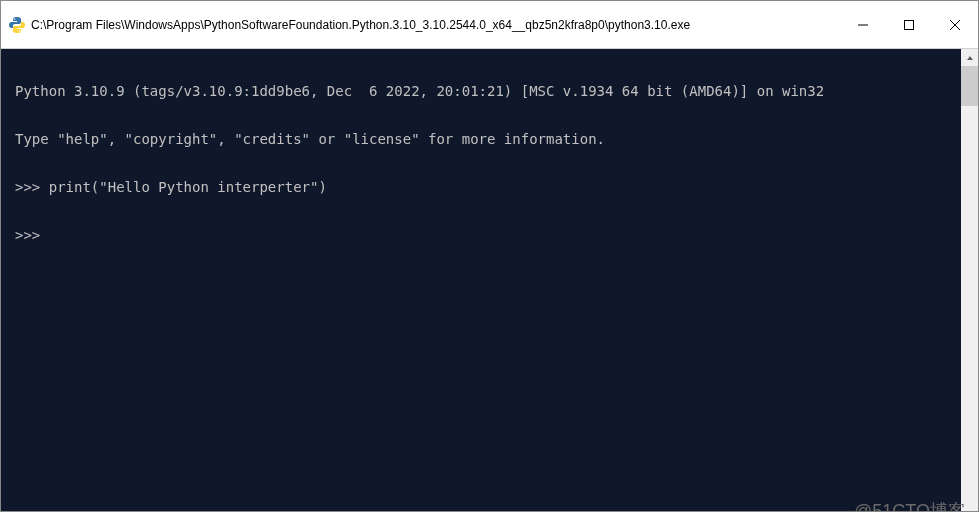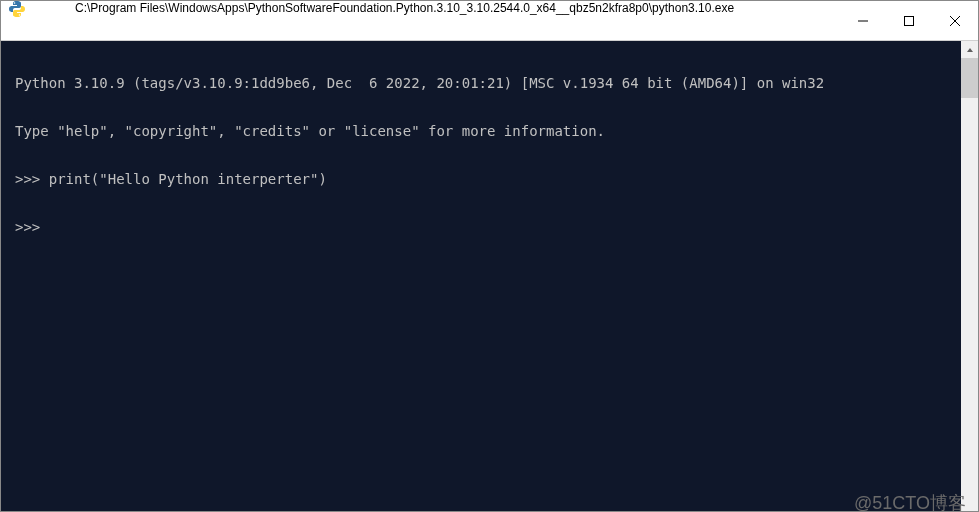--- a/index.html
+++ b/index.html
@@ -5,25 +5,25 @@
     * { margin: 0; padding: 0; box-sizing: border-box; }
     body {
       width: 979px;
       height: 512px;
       background: #fff;
       font-family: "Segoe UI", Tahoma, sans-serif;
       overflow: hidden;
       border: 1px solid #888;
     }
     .titlebar {
-      height: 40px;
+      height: 48px;
       background: #ffffff;
       display: flex;
+      align-items: center;
       border-bottom: 1px solid #d0d0d0;
-      gap: 44px;
     }
     .titlebar-icon {
       width: 16px;
       height: 16px;
       margin-left: 8px;
       margin-right: 6px;
       flex-shrink: 0;
     }
     .titlebar-title {
       flex: 1;

